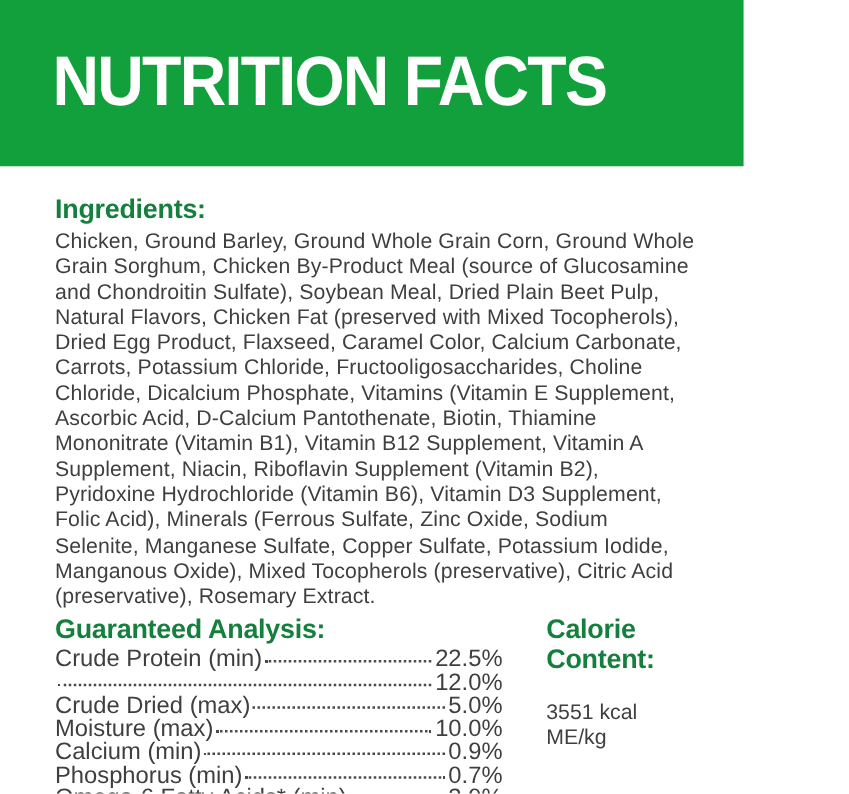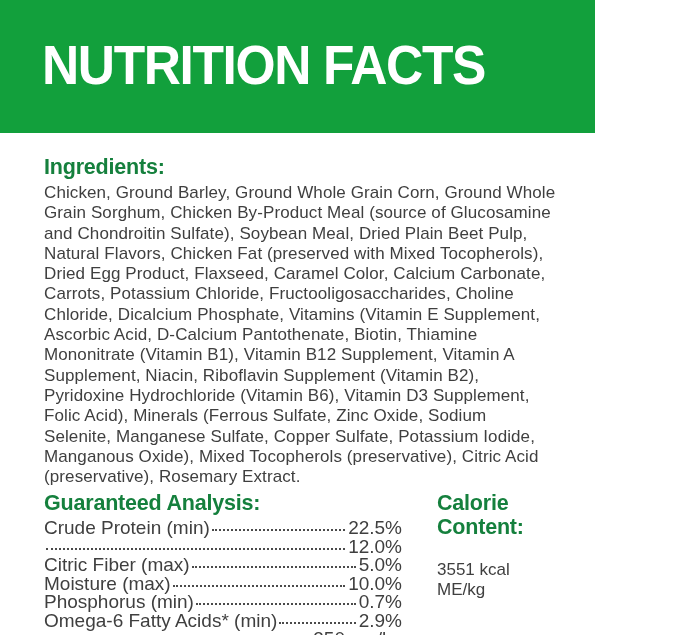--- a/index.html
+++ b/index.html
@@ -107,28 +107,33 @@
           <div class="ga-row">
             <span class="lbl">Crude Protein (min)</span>
             <span class="dots"></span>
             <span class="val">22.5%</span>
           </div>
           <div class="ga-row">
             <span class="dots"></span>
             <span class="val">12.0%</span>
           </div>
           <div class="ga-row">
-            <span class="lbl">Citric Fiber (max)</span>
+            <span class="lbl">Crude Dried (max)</span>
             <span class="dots"></span>
             <span class="val">5.0%</span>
           </div>
           <div class="ga-row">
             <span class="lbl">Moisture (max)</span>
             <span class="dots"></span>
             <span class="val">10.0%</span>
+          </div>
+          <div class="ga-row">
+            <span class="lbl">Calcium (min)</span>
+            <span class="dots"></span>
+            <span class="val">0.9%</span>
           </div>
           <div class="ga-row">
             <span class="lbl">Phosphorus (min)</span>
             <span class="dots"></span>
             <span class="val">0.7%</span>
           </div>
           <div class="ga-row">
             <span class="lbl">Omega-6 Fatty Acids* (min)</span>
             <span class="dots"></span>
             <span class="val">2.9%</span>

